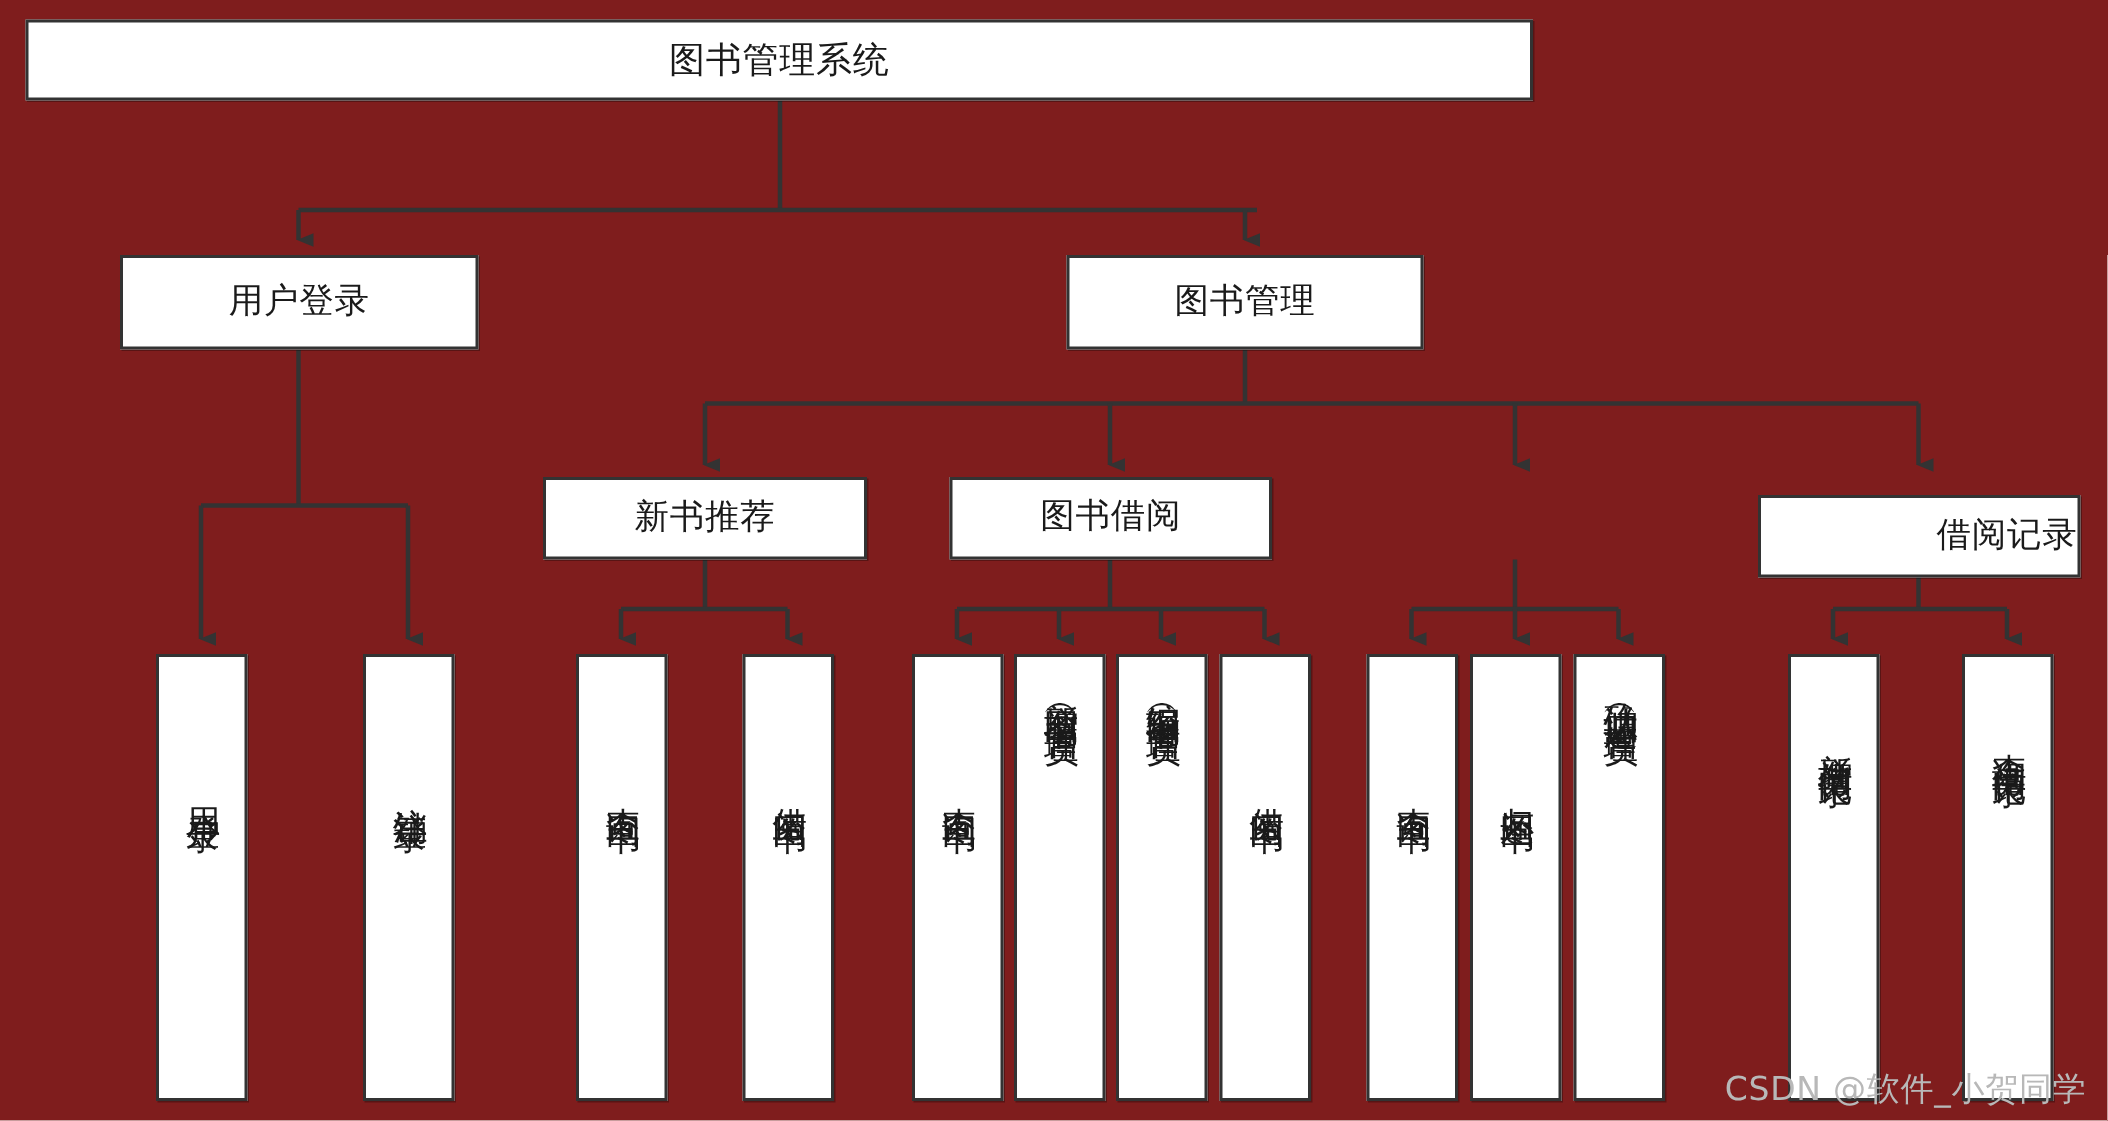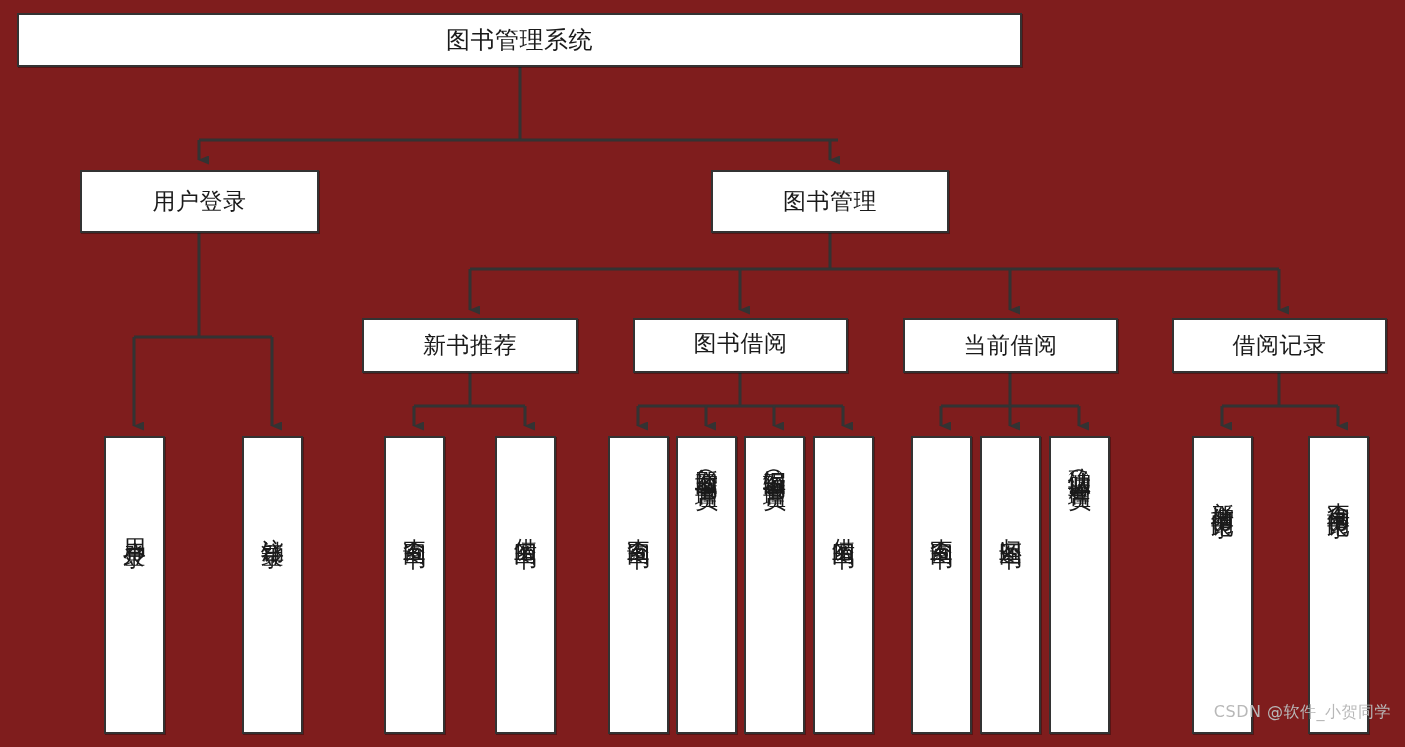--- a/index.html
+++ b/index.html
@@ -68,22 +68,22 @@
   }
   .node.leaf.mid .node-label {
     margin-top: 42px;
   }
   .node.leaf.tall .node-label {
     margin-top: 8px;
   }
   #watermark {
     position: absolute;
     right: 14px;
-    bottom: 24px;
-    font-size: 16px;
+    bottom: 6px;
+    font-size: 22px;
     color: #b8b8b8;
     letter-spacing: 0.5px;
     white-space: nowrap;
     user-select: none;
   }
 </style>
 </head>
 <body>
 
 <div id="diagram-root">
@@ -148,24 +148,21 @@
   <div class="node level2" style="left:362px; top:318px; width:216px; height:55px;">
     <span class="node-label">新书推荐</span>
   </div>
 
   <div class="node level1" style="left:711px; top:170px; width:238px; height:63px;">
     <span class="node-label">图书管理</span>
   </div>
   <div class="node level2" style="left:633px; top:318px; width:215px; height:55px;font-family:Liberation Mono, monospace;">
     <span class="node-label">图书借阅</span>
   </div>
-  <div class="node level2" style="left:903px; top:318px; width:215px; height:55px;">
-    <span class="node-label">当前借阅</span>
-  </div>
-  <div class="node level2" style="left:1172px; top:318px; width:215px; height:55px;">
+  <div class="node level2" style="left:1172px; top:330px; width:215px; height:55px;justify-content:flex-end;">
     <span class="node-label">借阅记录</span>
   </div>
 
   <div class="node leaf short" style="left:104px; top:436px; width:61px; height:298px;">
     <span class="node-label">用户登录</span>
   </div>
   <div class="node leaf short" style="left:242px; top:436px; width:61px; height:298px;">
     <span class="node-label">注销登录</span>
   </div>
 

